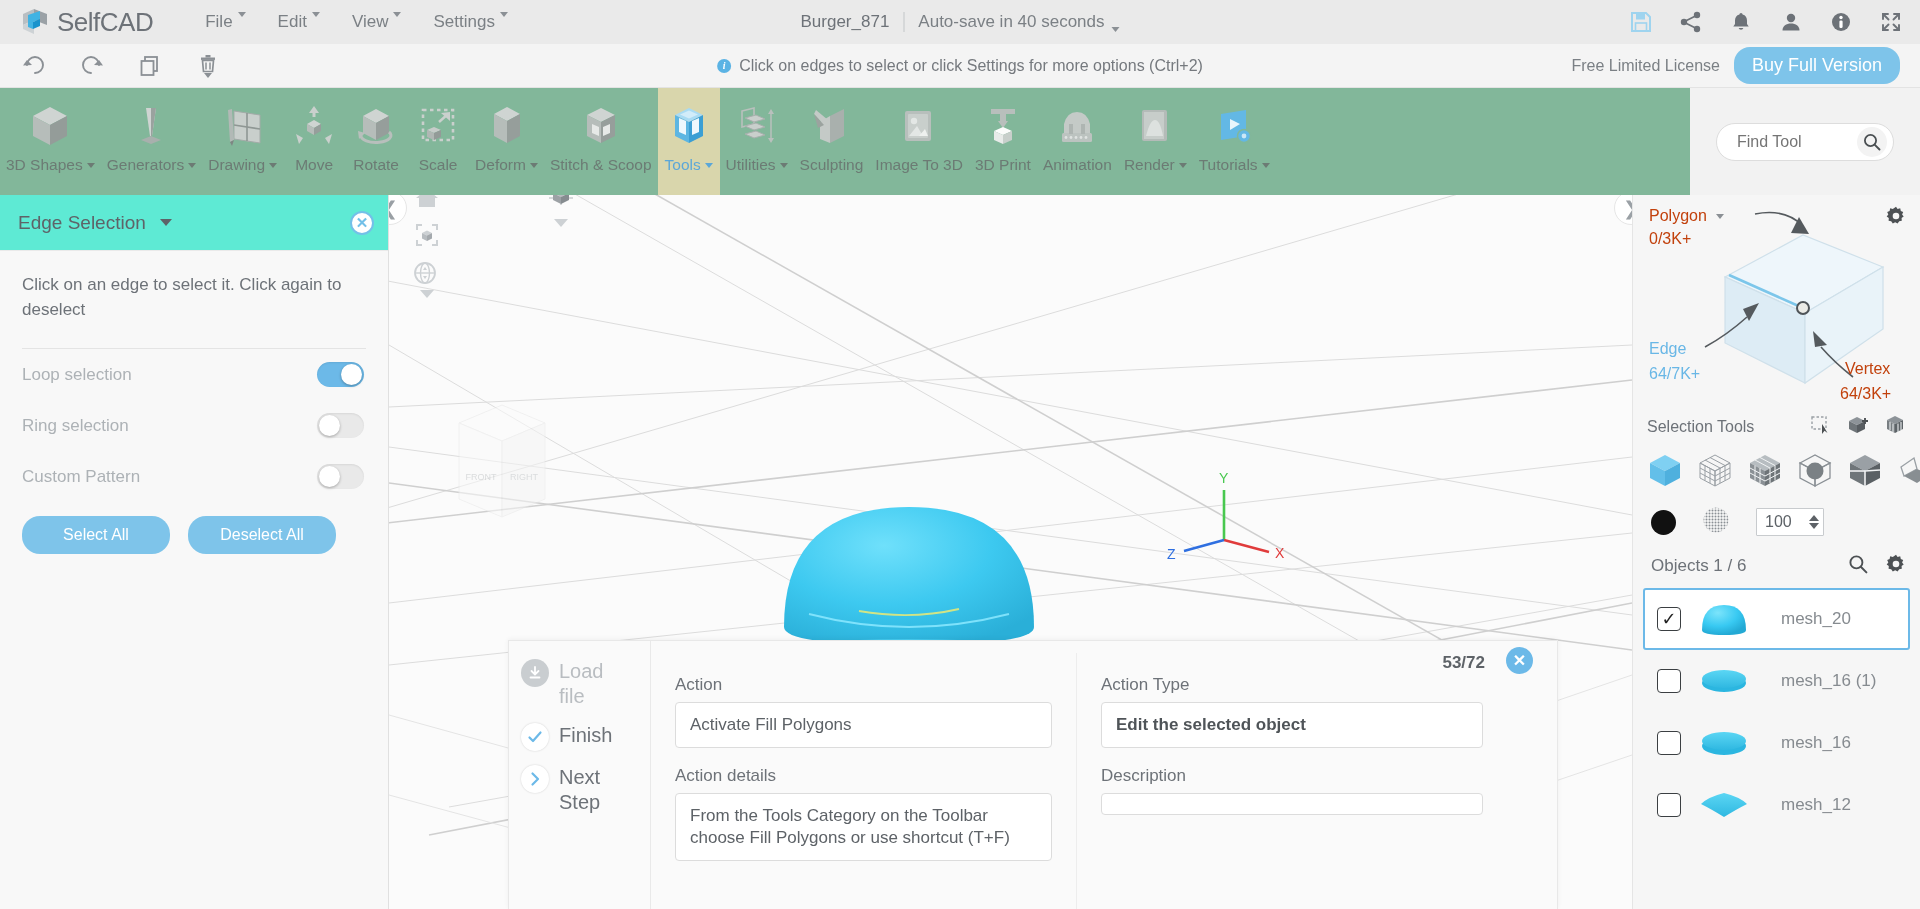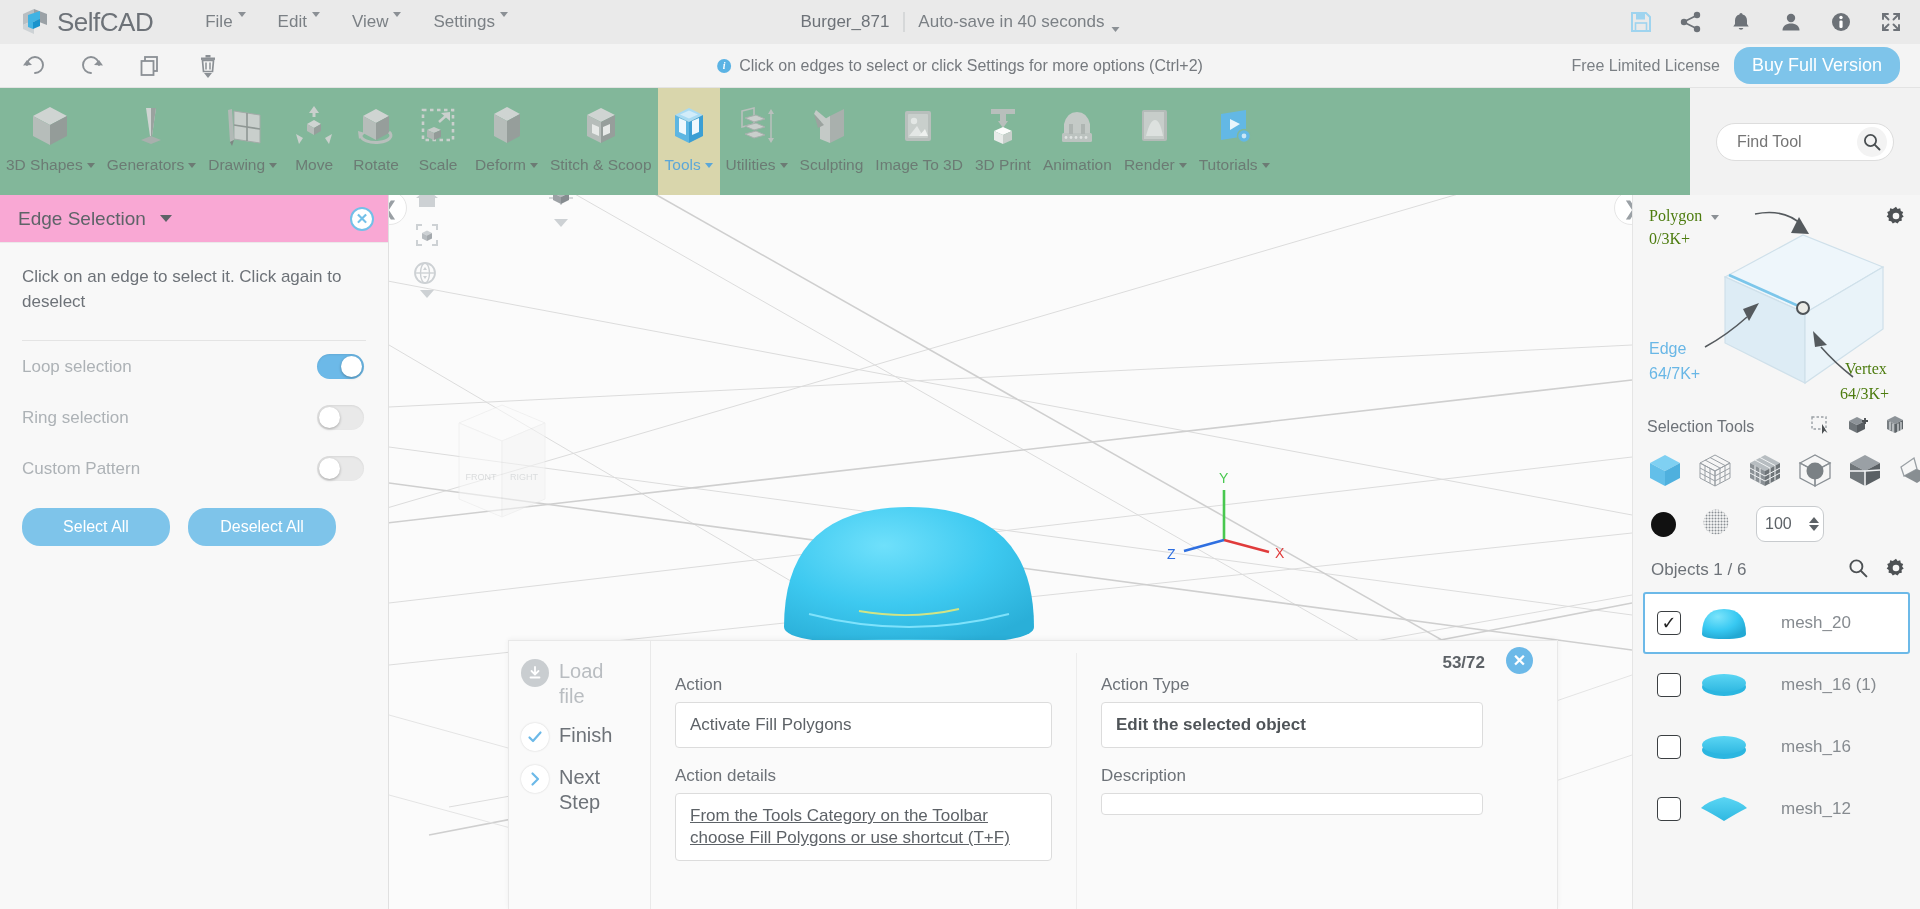--- a/index.html
+++ b/index.html
@@ -107,22 +107,22 @@
     width: 30px; height: 30px; border-radius: 50%; background: #f3f3f3;
     display: flex; align-items: center; justify-content: center;
   }
 
   
   .leftpanel {
     position: absolute; top: 195px; left: 0; width: 389px; height: 714px;
     background: #f8f8f8; border-right: 1px solid #e0e0e0;
   }
   .lp-header {
-    height: 48px; display: flex; align-items: center; padding: 0 14px 0 18px;
-    border-bottom: 1px solid #eaeaea; background: #f9a8d4;
+    height: 56px; display: flex; align-items: center; padding: 0 14px 0 18px;
+    border-bottom: 1px solid #eaeaea; background: #5eead4;
   }
   .lp-title { font-size: 19px; color: #5e6368; display: flex; align-items: center; gap: 14px; }
   .lp-title .caret { border-top-width: 7px; border-left-width: 6px; border-right-width: 6px;
                      border-top-color: #5e6368; }
   .lp-close {
     margin-left: auto; width: 24px; height: 24px; border-radius: 50%;
     background: #fff; border: 2px solid #73c0e8; color: #73c0e8;
     display: flex; align-items: center; justify-content: center;
     font-size: 15px; cursor: pointer; font-weight: bold; line-height: 1;
   }
@@ -192,21 +192,21 @@
   .tut-body { flex: 1; display: flex; padding: 12px 0 0 0; position: relative; }
   .tut-col { padding: 22px 24px 0 24px; }
   .tut-col.left { width: 426px; border-right: 1px solid #ededed; }
   .tut-col.right { width: 430px; }
   .fld-lbl { font-size: 17px; color: #6d7278; margin-bottom: 7px; }
   .fld-box {
     border: 1px solid #dcdcdc; border-radius: 4px; background: #fff;
     padding: 11px 14px; font-size: 17px; color: #5d6267; min-height: 44px;
     line-height: 1.3; margin-bottom: 18px;
   }
-  .fld-box.two { min-height: 62px; text-decoration: underline; }
+  .fld-box.two { min-height: 62px; }
   .fld-box.bold { font-weight: bold; color: #4f5458; }
   .fld-box.empty { min-height: 22px; padding: 5px 14px; }
   .tut-counter {
     position: absolute; right: 72px; top: 12px; font-size: 17px;
     color: #5d6267; font-weight: bold;
   }
   .tut-close {
     position: absolute; right: 24px; top: 6px; width: 27px; height: 27px;
     border-radius: 50%; background: #6cb9e8; color: #fff;
     display: flex; align-items: center; justify-content: center;
@@ -214,37 +214,37 @@
   }
 
   
   .rightpanel {
     position: absolute; top: 195px; left: 1632px; width: 288px; height: 714px;
     background: #f6f6f6; border-left: 1px solid #e5e5e5;
   }
   .rp-top { position: relative; height: 215px; }
   .rp-gear { position: absolute; right: 14px; top: 11px; cursor: pointer; }
   .rp-lbl { position: absolute; font-size: 16px; }
-  .rp-lbl.grey { color: #4d7c0f; font-family: Liberation Serif, serif; }
+  .rp-lbl.grey { color: #c2410c; }
   .rp-lbl.blue { color: #69b7e6; }
   .rp-seltools {
     display: flex; align-items: center; padding: 0 14px; height: 34px;
     justify-content: space-between;
   }
   .rp-seltools .lbl { font-size: 16px; color: #6d7278; }
   .rp-seltools .icons { display: flex; gap: 14px; align-items: center; }
   .rp-shapes {
     display: flex; align-items: center; gap: 14px; padding: 8px 14px 0 14px;
   }
   .rp-shape { cursor: pointer; }
   .rp-colorrow { display: flex; align-items: center; gap: 26px; padding: 14px 14px 0 18px; }
   .swatch-black { width: 25px; height: 25px; border-radius: 50%; background: #111; cursor: pointer; }
   .numbox {
-    display: flex; align-items: center; border: 1px solid #c8cbce; border-radius: 9px;
-    background: #fff; height: 36px; padding: 0 4px 0 8px; gap: 6px;
+    display: flex; align-items: center; border: 1px solid #c8cbce; border-radius: 1px;
+    background: #fff; height: 28px; padding: 0 4px 0 8px; gap: 6px;
   }
   .numbox input {
     border: none; outline: none; width: 38px; font-size: 16px; color: #5d6267;
     font-family: "Liberation Sans", sans-serif; background: transparent;
   }
   .spin { display: flex; flex-direction: column; gap: 2px; cursor: pointer; }
   .spin .up { width: 0; height: 0; border-left: 5px solid transparent;
               border-right: 5px solid transparent; border-bottom: 6px solid #5d6267; }
   .spin .dn { width: 0; height: 0; border-left: 5px solid transparent;
               border-right: 5px solid transparent; border-top: 6px solid #5d6267; }

